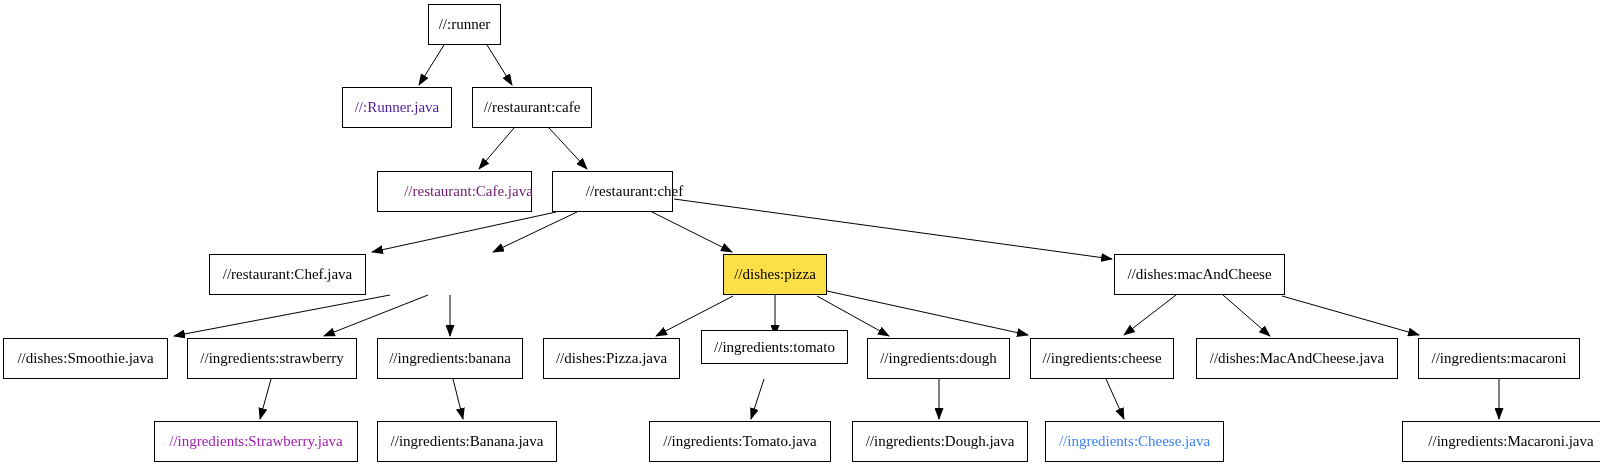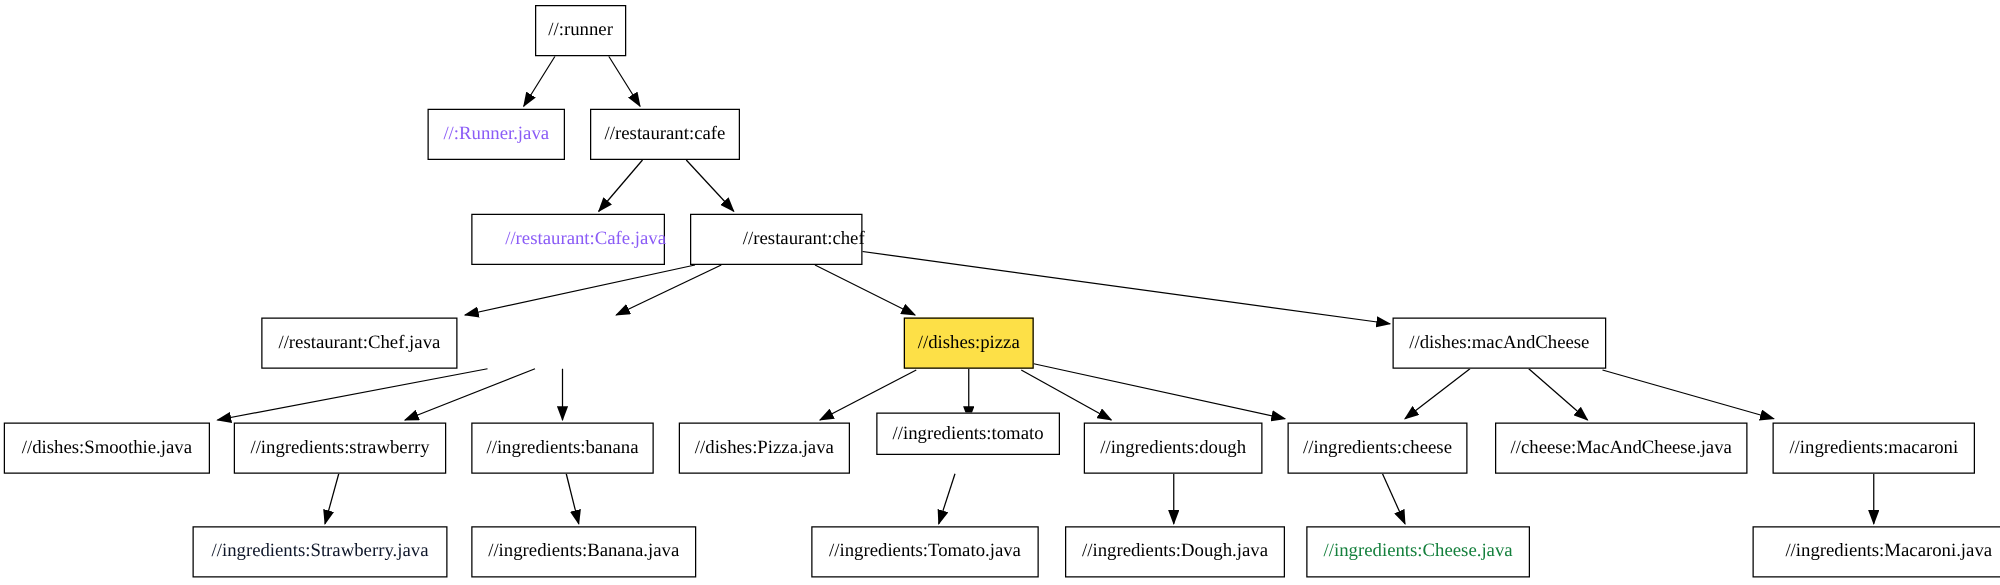--- a/index.html
+++ b/index.html
@@ -79,29 +79,29 @@
       <line x1="764" y1="379" x2="751" y2="419" stroke="#000000" stroke-width="1" marker-end="url(#arrowhead)"></line>
       <line x1="939" y1="379" x2="939" y2="419" stroke="#000000" stroke-width="1" marker-end="url(#arrowhead)"></line>
       <line x1="1106" y1="379" x2="1124" y2="419" stroke="#000000" stroke-width="1" marker-end="url(#arrowhead)"></line>
       <line x1="1499" y1="379" x2="1499" y2="419" stroke="#000000" stroke-width="1" marker-end="url(#arrowhead)"></line>
     </svg>
   <div id="nodes-layer">
       <div class="node" style="left: 428px; top: 4px; width: 73px; height: 41px; background: rgb(255, 255, 255); border-color: rgb(0, 0, 0);">
     <span class="node-label" style="color: rgb(0, 0, 0); font-size: 15px;">//:runner</span>
   </div>
       <div class="node" style="left: 342px; top: 87px; width: 110px; height: 41px; background: rgb(255, 255, 255); border-color: rgb(0, 0, 0);">
-    <span class="node-label" style="color: #8b5cf6; font-size: 15px;">//:Runner.java</span>
+    <span class="node-label" style="color: #4c1d95; font-size: 15px;">//:Runner.java</span>
   </div>
       <div class="node" style="left: 472px; top: 87px; width: 120px; height: 41px; background: rgb(255, 255, 255); border-color: rgb(0, 0, 0);">
     <span class="node-label" style="color: rgb(0, 0, 0); font-size: 15px;">//restaurant:cafe</span>
   </div>
       <div class="node" style="left: 377px; top: 171px; width: 155px; height: 41px; background: rgb(255, 255, 255); border-color: rgb(0, 0, 0);">
-    <span class="node-label" style="color: #8b5cf6; font-size: 15px; margin-left: 28px;">//restaurant:Cafe.java</span>
+    <span class="node-label" style="color: #701a75; font-size: 15px; margin-left: 28px;">//restaurant:Cafe.java</span>
   </div>
-      <div class="node" style="left: 552px; top: 171px; width: 138px; height: 41px; background: rgb(255, 255, 255); border-color: rgb(0, 0, 0); padding-left: 44px;">
+      <div class="node" style="left: 552px; top: 171px; width: 121px; height: 41px; background: rgb(255, 255, 255); border-color: rgb(0, 0, 0); padding-left: 44px;">
     <span class="node-label" style="color: rgb(0, 0, 0); font-size: 15px;">//restaurant:chef</span>
   </div>
       <div class="node" style="left: 209px; top: 254px; width: 157px; height: 41px; background: rgb(255, 255, 255); border-color: rgb(0, 0, 0);">
     <span class="node-label" style="color: rgb(0, 0, 0); font-size: 15px;">//restaurant:Chef.java</span>
   </div>
       <div class="node" style="left: 723px; top: 254px; width: 104px; height: 41px; background: #fde047; border-color: rgb(0, 0, 0);">
     <span class="node-label" style="color: rgb(0, 0, 0); font-size: 15px;">//dishes:pizza</span>
   </div>
       <div class="node" style="left: 1114px; top: 254px; width: 171px; height: 41px; background: rgb(255, 255, 255); border-color: rgb(0, 0, 0); align-items: center;">
     <span class="node-label" style="color: rgb(0, 0, 0); font-size: 15px;">//dishes:macAndCheese</span>
@@ -121,37 +121,37 @@
       <div class="node" style="left: 701px; top: 330px; width: 147px; height: 34px; background: rgb(255, 255, 255); border-color: rgb(0, 0, 0);">
     <span class="node-label" style="color: rgb(0, 0, 0); font-size: 15px;">//ingredients:tomato</span>
   </div>
       <div class="node" style="left: 867px; top: 338px; width: 143px; height: 41px; background: rgb(255, 255, 255); border-color: rgb(0, 0, 0);">
     <span class="node-label" style="color: rgb(0, 0, 0); font-size: 15px;">//ingredients:dough</span>
   </div>
       <div class="node" style="left: 1030px; top: 338px; width: 144px; height: 41px; background: rgb(255, 255, 255); border-color: rgb(0, 0, 0);">
     <span class="node-label" style="color: rgb(0, 0, 0); font-size: 15px;">//ingredients:cheese</span>
   </div>
       <div class="node" style="left: 1196px; top: 338px; width: 202px; height: 41px; background: rgb(255, 255, 255); border-color: rgb(0, 0, 0);">
-    <span class="node-label" style="color: rgb(0, 0, 0); font-size: 15px;">//cheese:MacAndCheese.java</span>
+    <span class="node-label" style="color: rgb(0, 0, 0); font-size: 15px;">//dishes:MacAndCheese.java</span>
   </div>
       <div class="node" style="left: 1418px; top: 338px; width: 162px; height: 41px; background: rgb(255, 255, 255); border-color: rgb(0, 0, 0);">
     <span class="node-label" style="color: rgb(0, 0, 0); font-size: 15px; text-align: right;">//ingredients:macaroni</span>
   </div>
       <div class="node" style="left: 154px; top: 421px; width: 204px; height: 41px; background: rgb(255, 255, 255); border-color: rgb(0, 0, 0);">
-    <span class="node-label" style="color: #0f172a; font-size: 15px;">//ingredients:Strawberry.java</span>
+    <span class="node-label" style="color: #a21caf; font-size: 15px;">//ingredients:Strawberry.java</span>
   </div>
       <div class="node" style="left: 377px; top: 421px; width: 180px; height: 41px; background: rgb(255, 255, 255); border-color: rgb(0, 0, 0);">
     <span class="node-label" style="color: rgb(0, 0, 0); font-size: 15px;">//ingredients:Banana.java</span>
   </div>
       <div class="node" style="left: 649px; top: 421px; width: 182px; height: 41px; background: rgb(255, 255, 255); border-color: rgb(0, 0, 0);">
     <span class="node-label" style="color: rgb(0, 0, 0); font-size: 15px;">//ingredients:Tomato.java</span>
   </div>
       <div class="node" style="left: 852px; top: 421px; width: 176px; height: 41px; background: rgb(255, 255, 255); border-color: rgb(0, 0, 0);">
     <span class="node-label" style="color: rgb(0, 0, 0); font-size: 15px;">//ingredients:Dough.java</span>
   </div>
       <div class="node" style="left: 1045px; top: 421px; width: 179px; height: 41px; background: rgb(255, 255, 255); border-color: rgb(0, 0, 0);">
-    <span class="node-label" style="color: #15803d; font-size: 15px;">//ingredients:Cheese.java</span>
+    <span class="node-label" style="color: #3b82f6; font-size: 15px;">//ingredients:Cheese.java</span>
   </div>
       <div class="node" style="left: 1402px; top: 421px; width: 218px; height: 41px; background: rgb(255, 255, 255); border-color: rgb(0, 0, 0);">
     <span class="node-label" style="color: rgb(0, 0, 0); font-size: 15px;">//ingredients:Macaroni.java</span>
   </div>
     </div>
 </div>
 
 </body></html>

